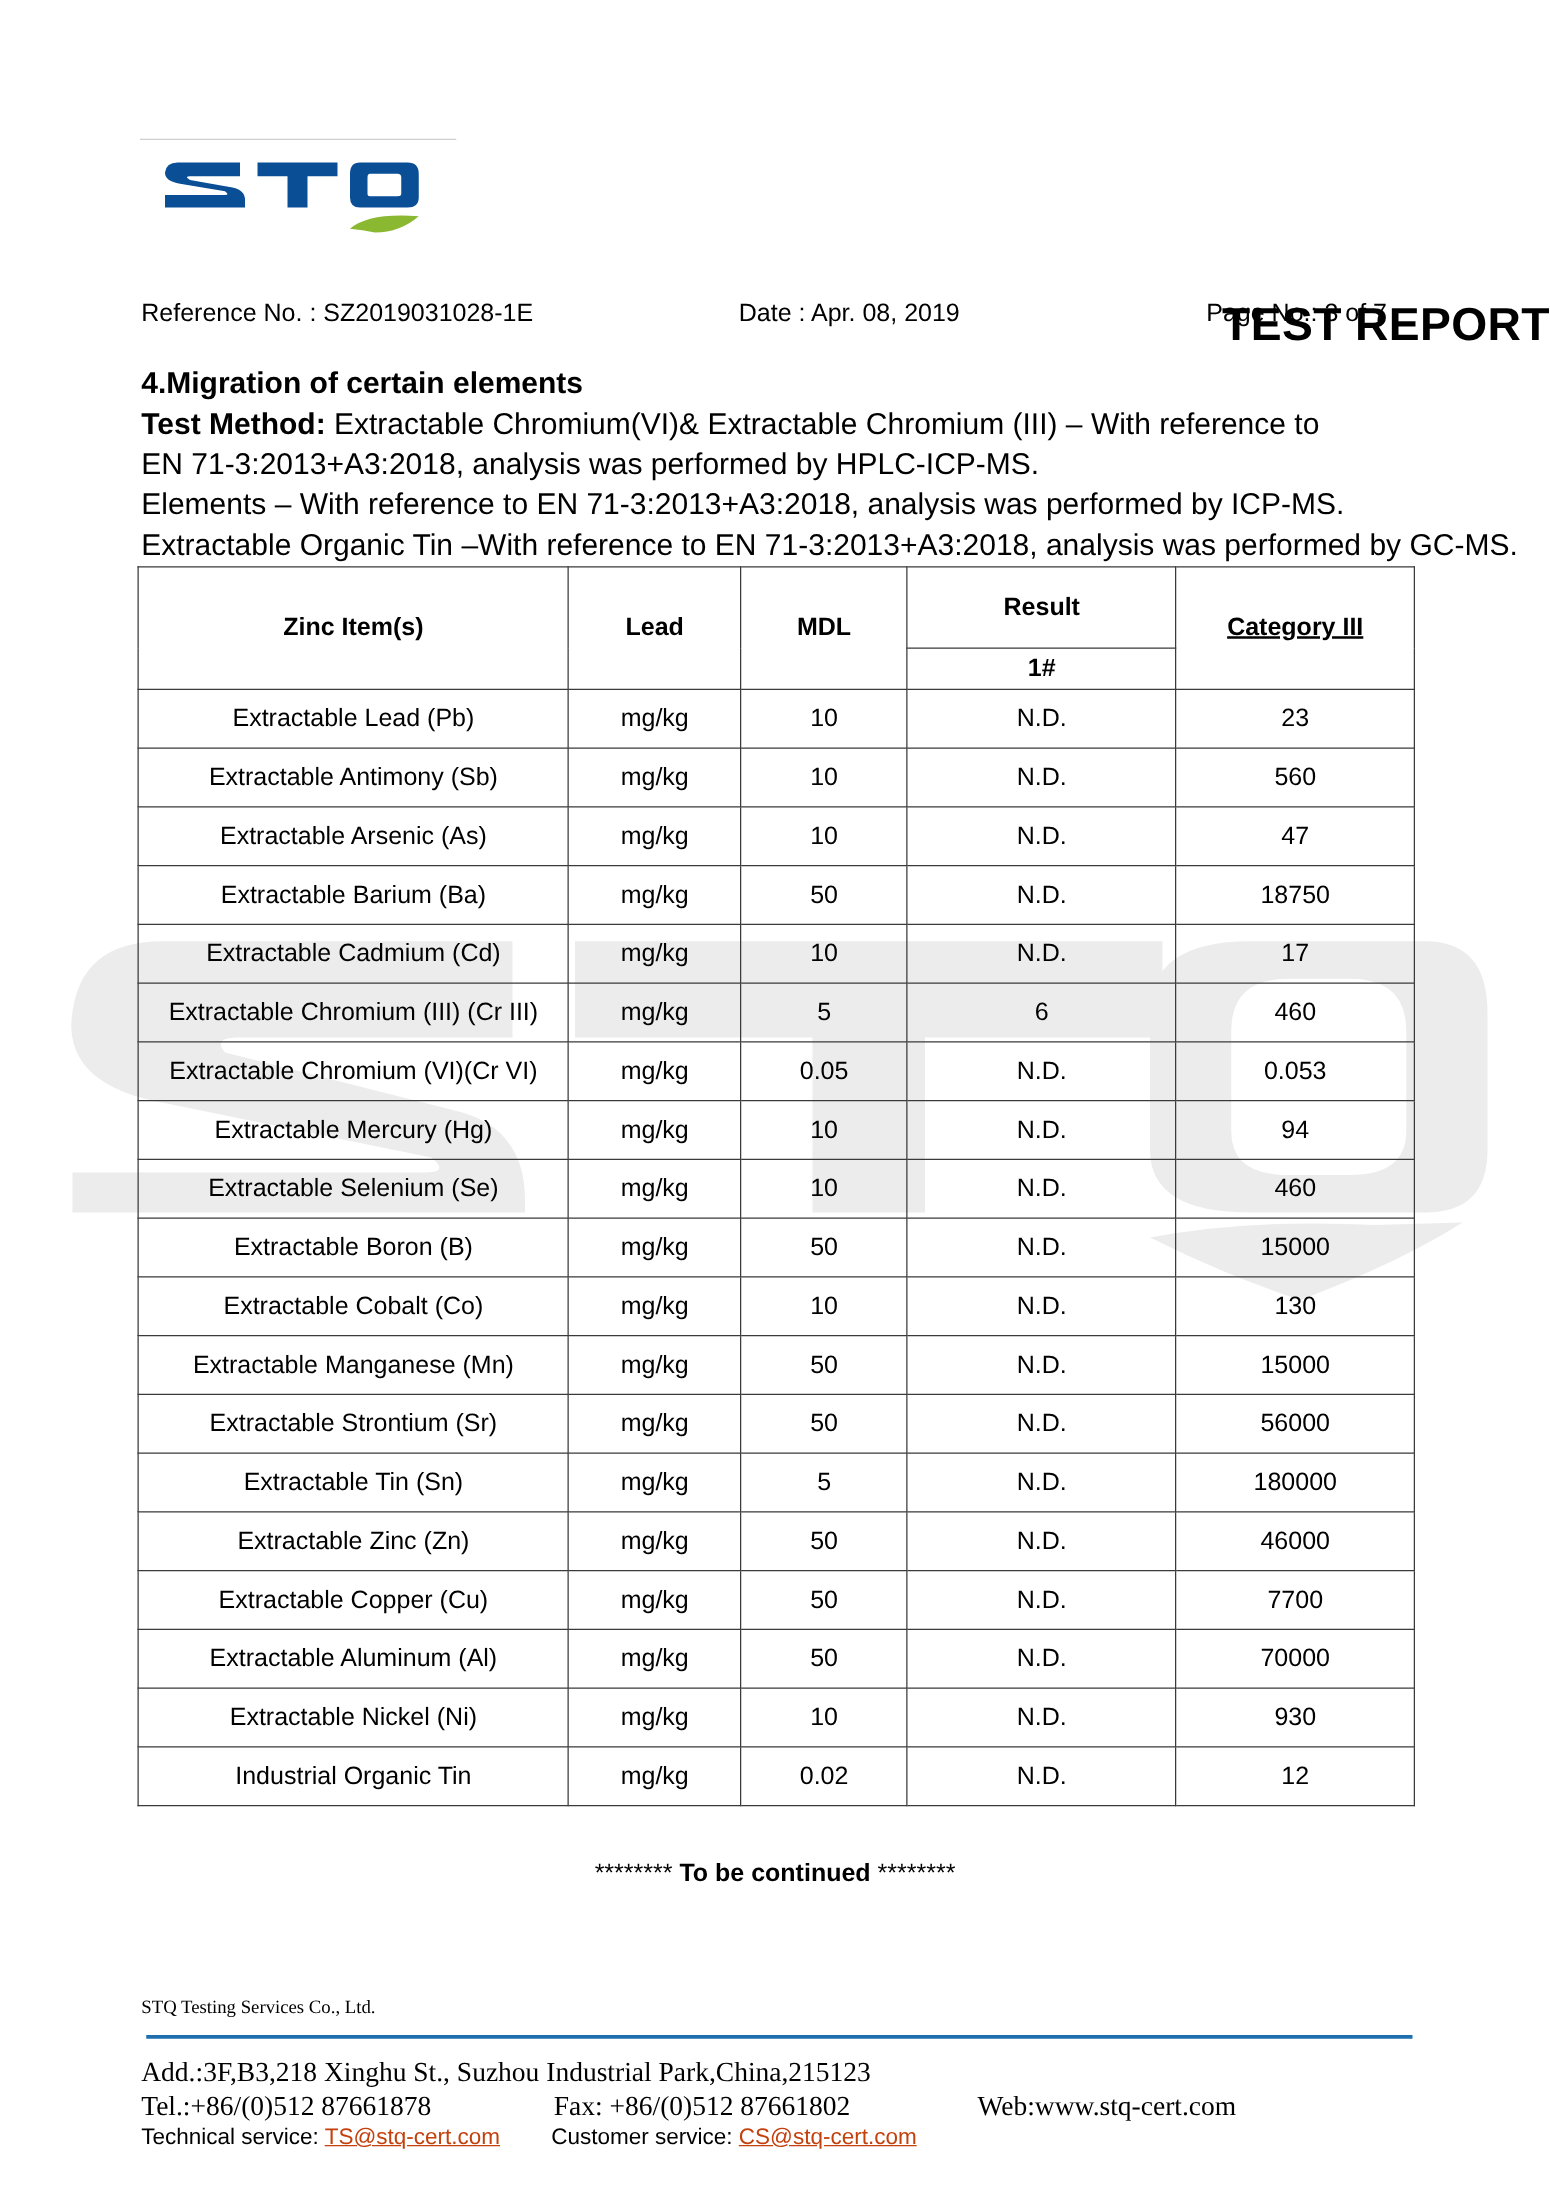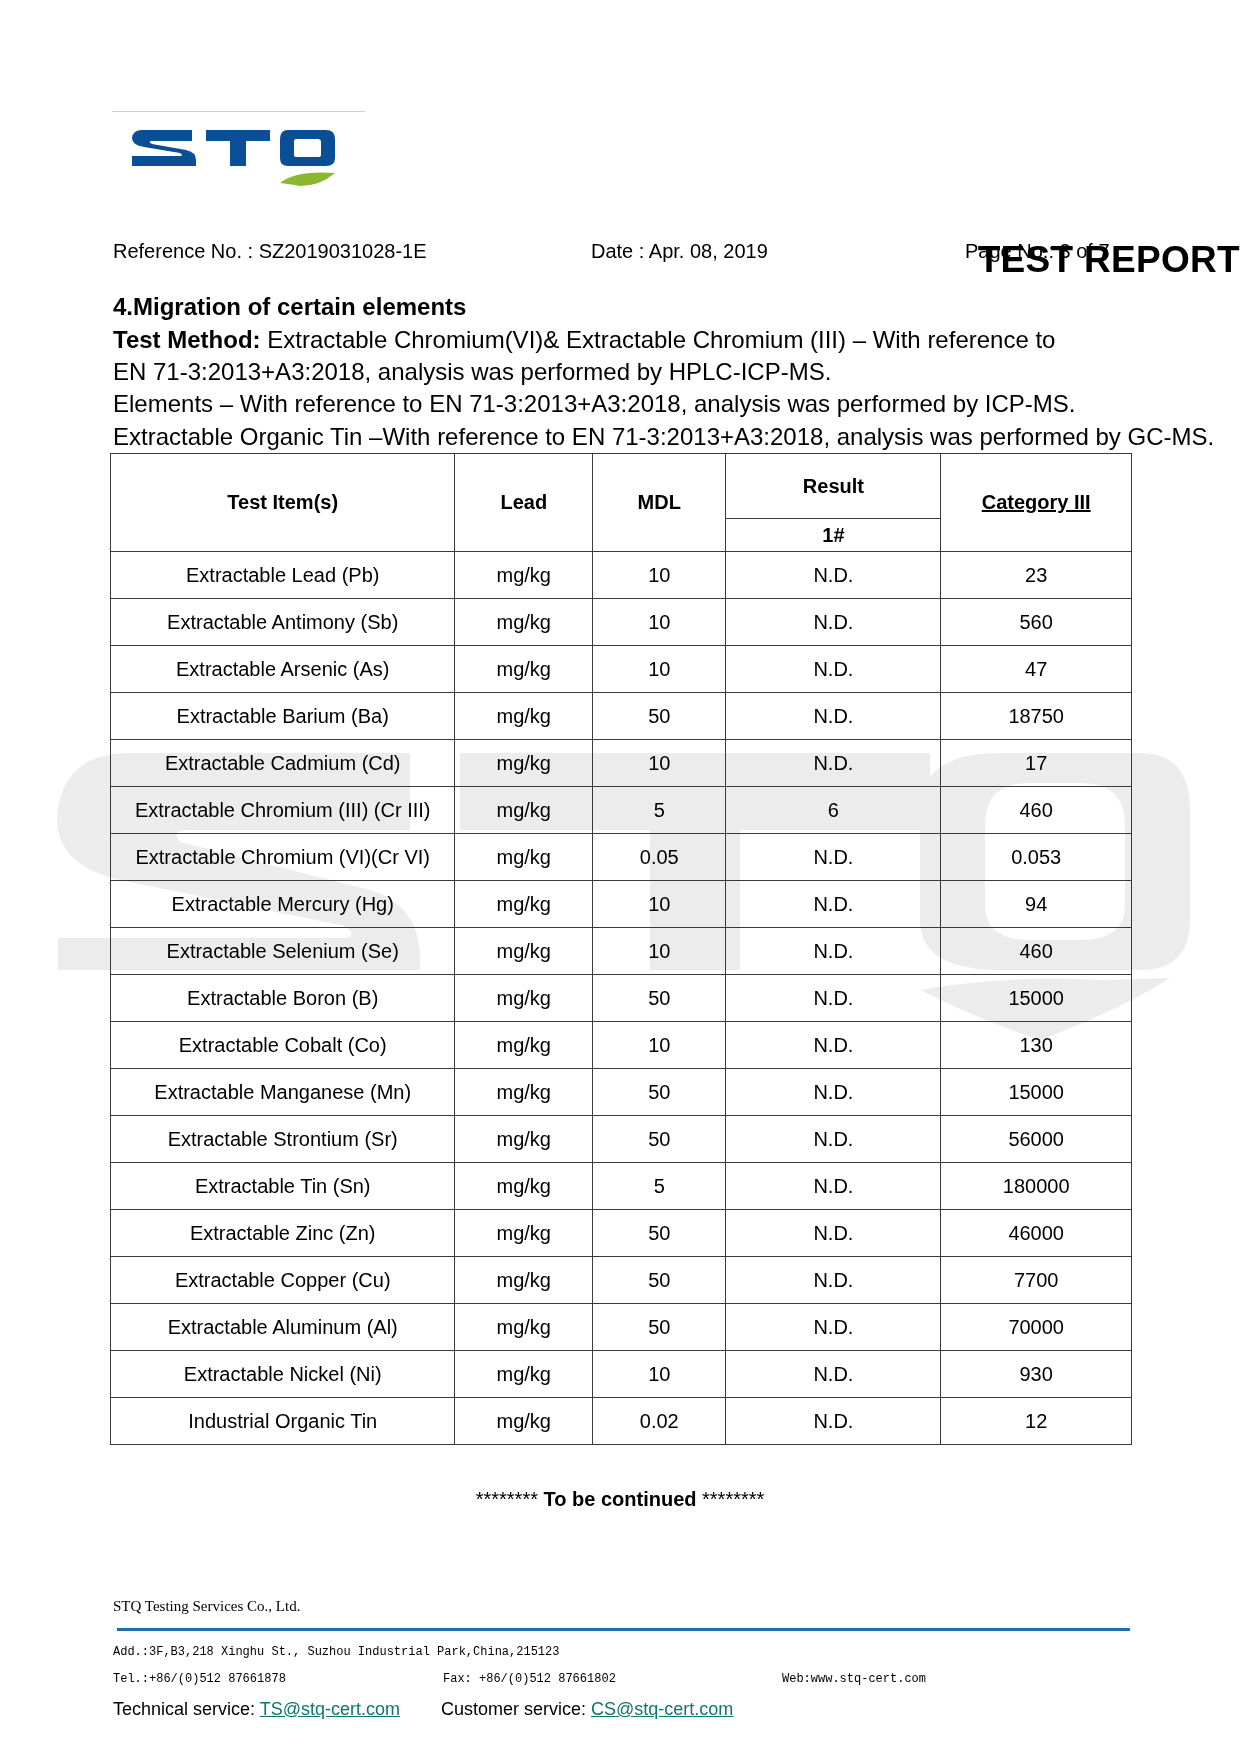--- a/index.html
+++ b/index.html
@@ -33,23 +33,23 @@
     .c1 { width: 356px; } .c2 { width: 141px; } .c3 { width: 137px; }
     .c4 { width: 222px; } .c5 { width: 195px; text-decoration: underline; }
 
     .continued { left: 0; width: 1240px; top: 1488px; text-align: center; font-size: 20px; }
     .continued .stars { font-weight: normal; }
     .continued .txt { font-weight: bold; }
 
     
     .f-company { left: 113px; top: 1598px; font-family: "Liberation Serif", serif; font-size: 15px; }
     .f-rule { left: 117px; top: 1628px; width: 1013px; height: 3px; background: #1f6fae; }
-    .f-line { font-family: Liberation Mono, monospace; font-size: 12px; white-space: nowrap; }
+    .f-line { font-family: Liberation Serif, serif; font-size: 22px; white-space: nowrap; }
     .f-sans { font-family: "Liberation Sans", sans-serif; font-size: 18px; white-space: nowrap; }
-    .link { color: #0f766e; text-decoration: underline; }
+    .link { color: #c2410c; text-decoration: underline; }
   </style>
 </head>
 <body>
 
 <svg class="abs watermark" viewBox="0 0 1170 310">
   <g fill="#ececec">
 
     <path d="M90 13 L370 13 L370 90 L150 90 Q130 90 140 102 L330 150 Q380 165 380 220 L380 230 L18 230 L18 198 L300 198 Q320 198 305 186 L80 140 Q17 125 17 80 Q20 13 90 13 Z"></path>
 
     <path d="M420 13 L890 13 L890 90 L700 90 L700 230 L610 230 L610 90 L420 90 Z"></path>
@@ -77,21 +77,21 @@
 
 <div class="abs sect bold" style="top:295px;">4.Migration of certain elements</div>
 <div class="abs sect" style="top:328px;"><span class="bold">Test Method:</span><span> Extractable Chromium(VI)&amp; Extractable Chromium (III) – With reference to</span></div>
 <div class="abs sect" style="top:360px;">EN 71-3:2013+A3:2018, analysis was performed by HPLC-ICP-MS.</div>
 <div class="abs sect" style="top:392px;">Elements – With reference to EN 71-3:2013+A3:2018, analysis was performed by ICP-MS.</div>
 <div class="abs sect" style="top:425px;">Extractable Organic Tin –With reference to EN 71-3:2013+A3:2018, analysis was performed by GC-MS.</div>
 
 <table class="results">
   <thead>
     <tr>
-      <th class="c1" rowspan="2">Test Item(s)</th>
+      <th class="c1" rowspan="2">Zinc Item(s)</th>
       <th class="c2" rowspan="2">Lead</th>
       <th class="c3" rowspan="2">MDL</th>
       <th class="c4 h-main">Result</th>
       <th class="c5" rowspan="2">Category III</th>
     </tr>
     <tr>
       <th class="h-sub">1#</th>
     </tr>
   </thead>
   <tbody id="rows">

